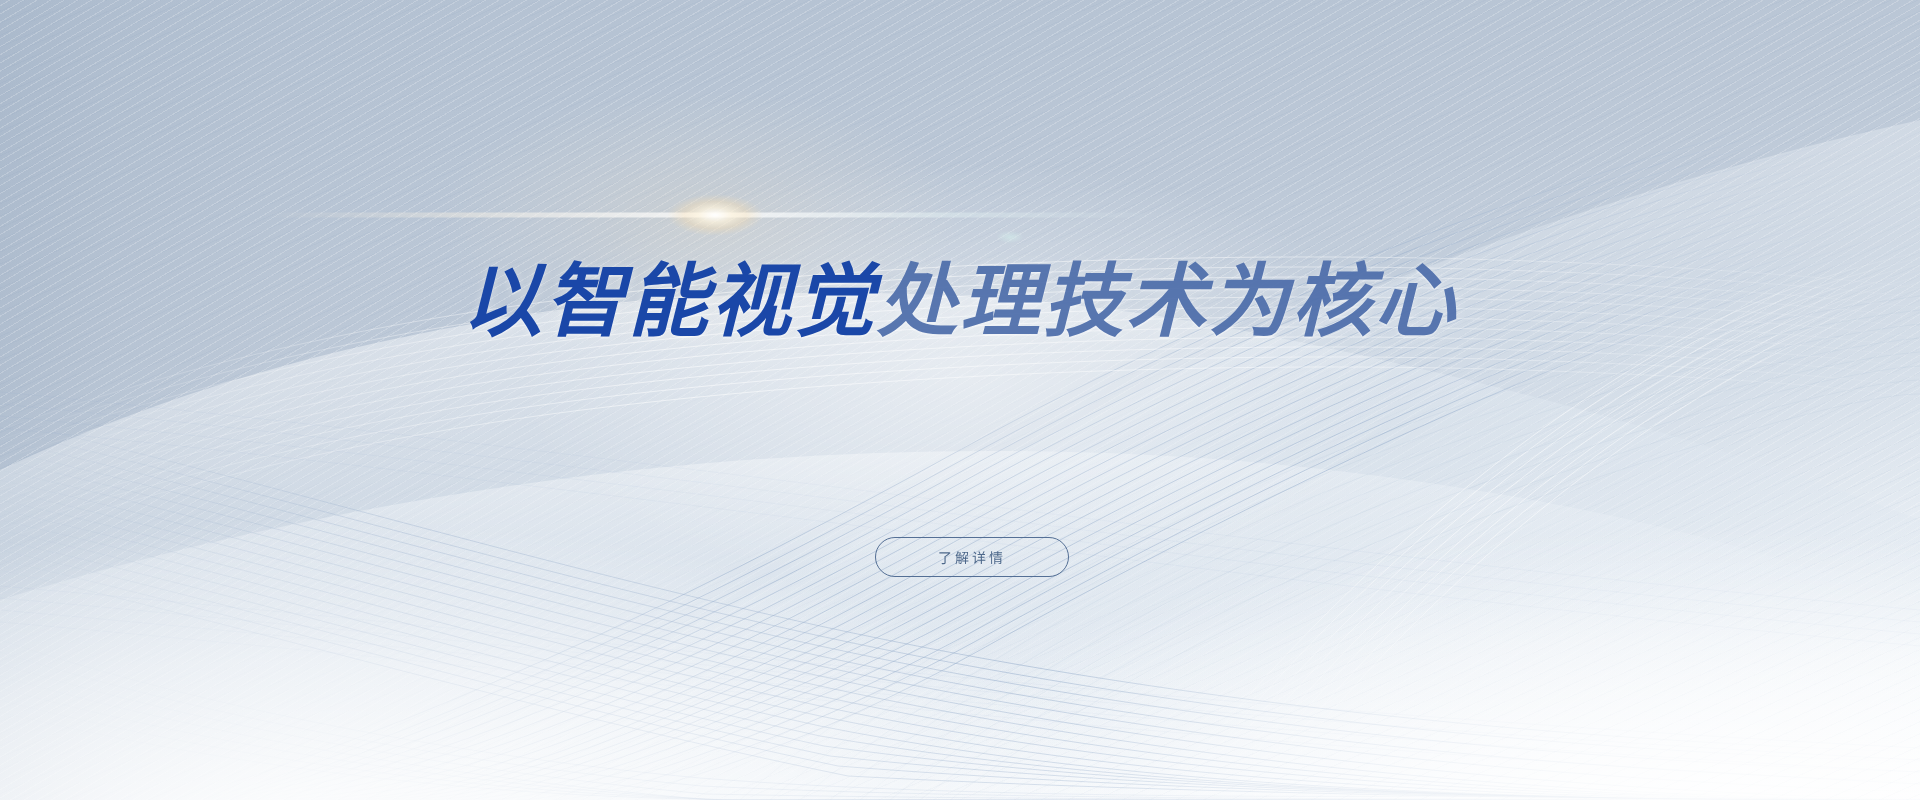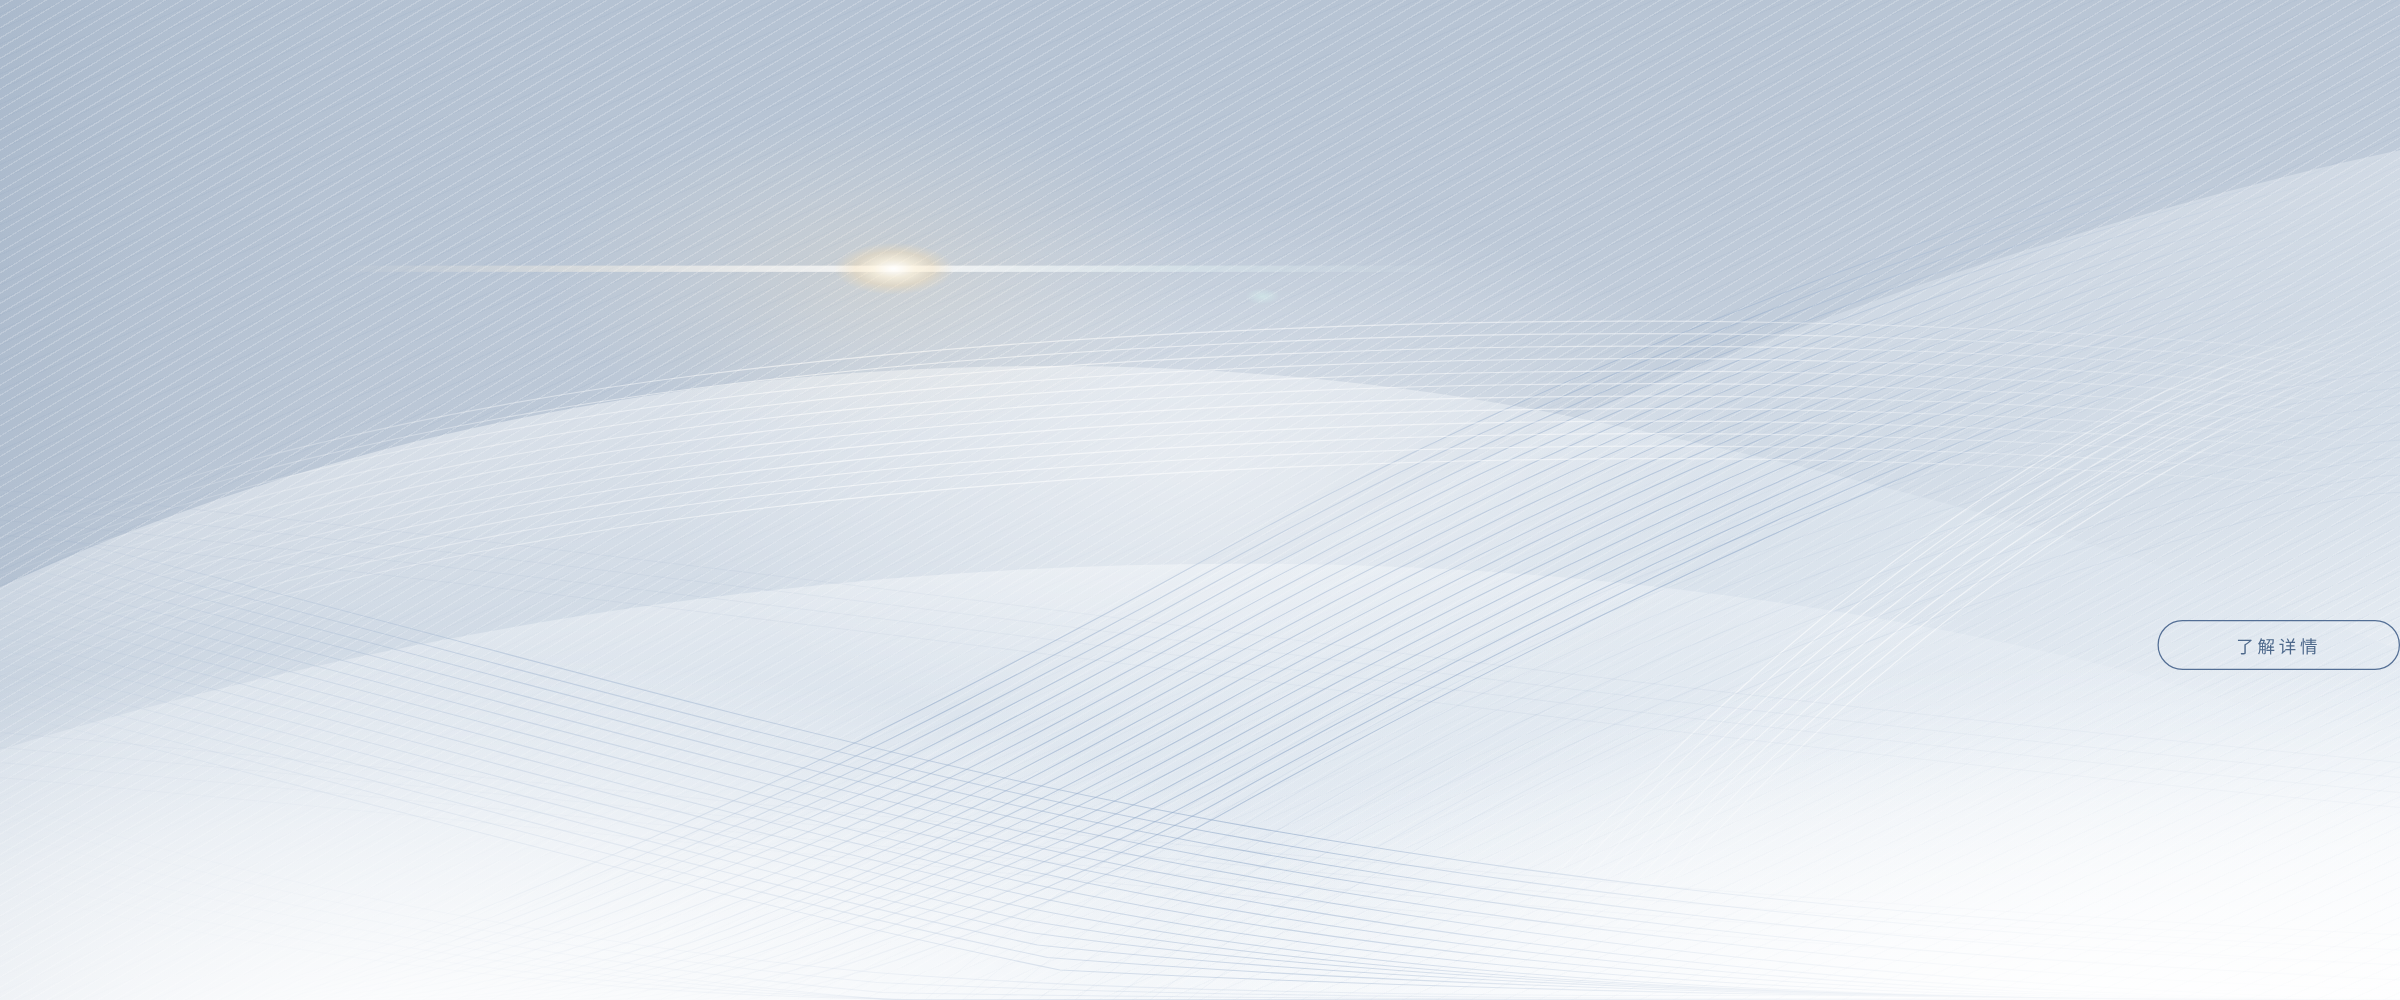--- a/index.html
+++ b/index.html
@@ -208,25 +208,25 @@
     line-height: 1.3;
     font-weight: 400;
     letter-spacing: 5px;
     color: #53708f;
     text-shadow: 0 1px 6px rgba(255,255,255,0.45);
     white-space: nowrap;
   }
 
   #cta-wrap {
     position: absolute;
-    top: 496px;
+    top: 537px;
     left: 0;
     right: 0;
     display: flex;
-    justify-content: flex-end;
+    justify-content: center;
     padding-left: 24px;
   }
   #cta-button {
     display: inline-flex;
     align-items: center;
     justify-content: center;
     width: 194px;
     height: 40px;
     box-sizing: border-box;
     border: 1.6px solid #546f95;
@@ -402,20 +402,23 @@
   <div class="bg-layer" id="bg-bloom" style="z-index:4"></div>
   <div class="bg-layer" id="bg-bottom-wash" style="z-index:4"></div>
 
   <div id="flare-halo"></div>
   <div id="flare-streak"></div>
   <div id="flare-core"></div>
   <div id="flare-ghost"></div>
 
   <div id="content">
 
+    <h1 id="headline">
+      <span class="seg-primary">以智能视觉</span><span class="seg-secondary">处理技术为核心</span>
+    </h1>
 
 
     <div id="cta-wrap">
       <button id="cta-button" type="button">了解详情</button>
     </div>
 
   </div>
 </div>
 
 </body></html>

